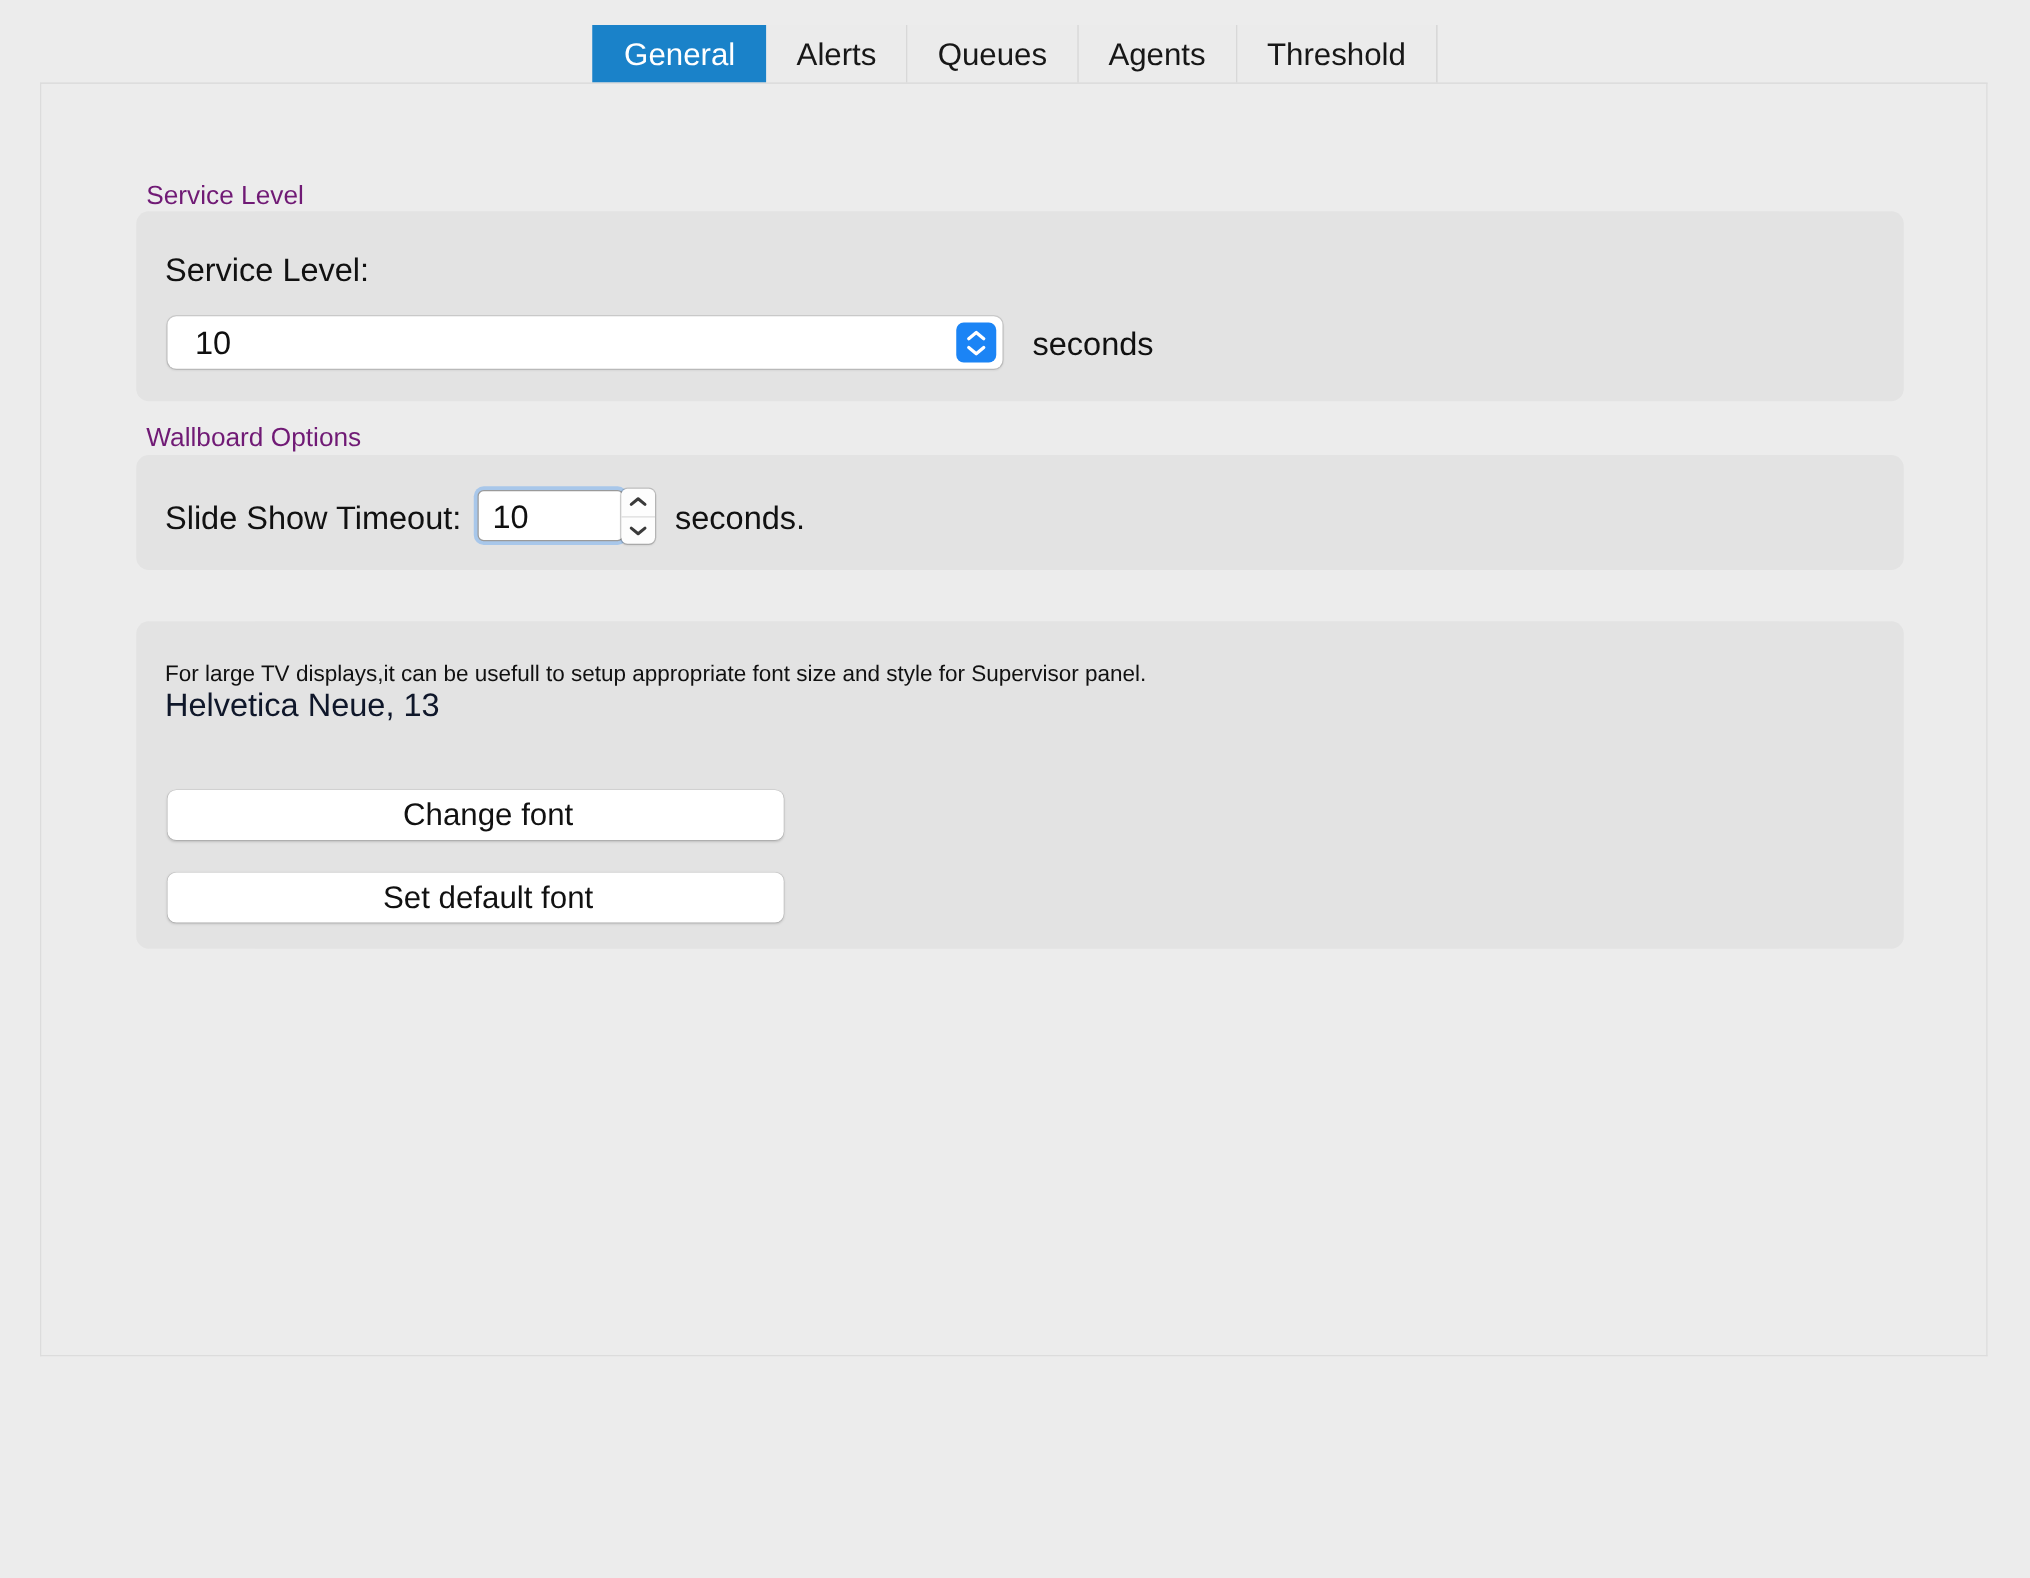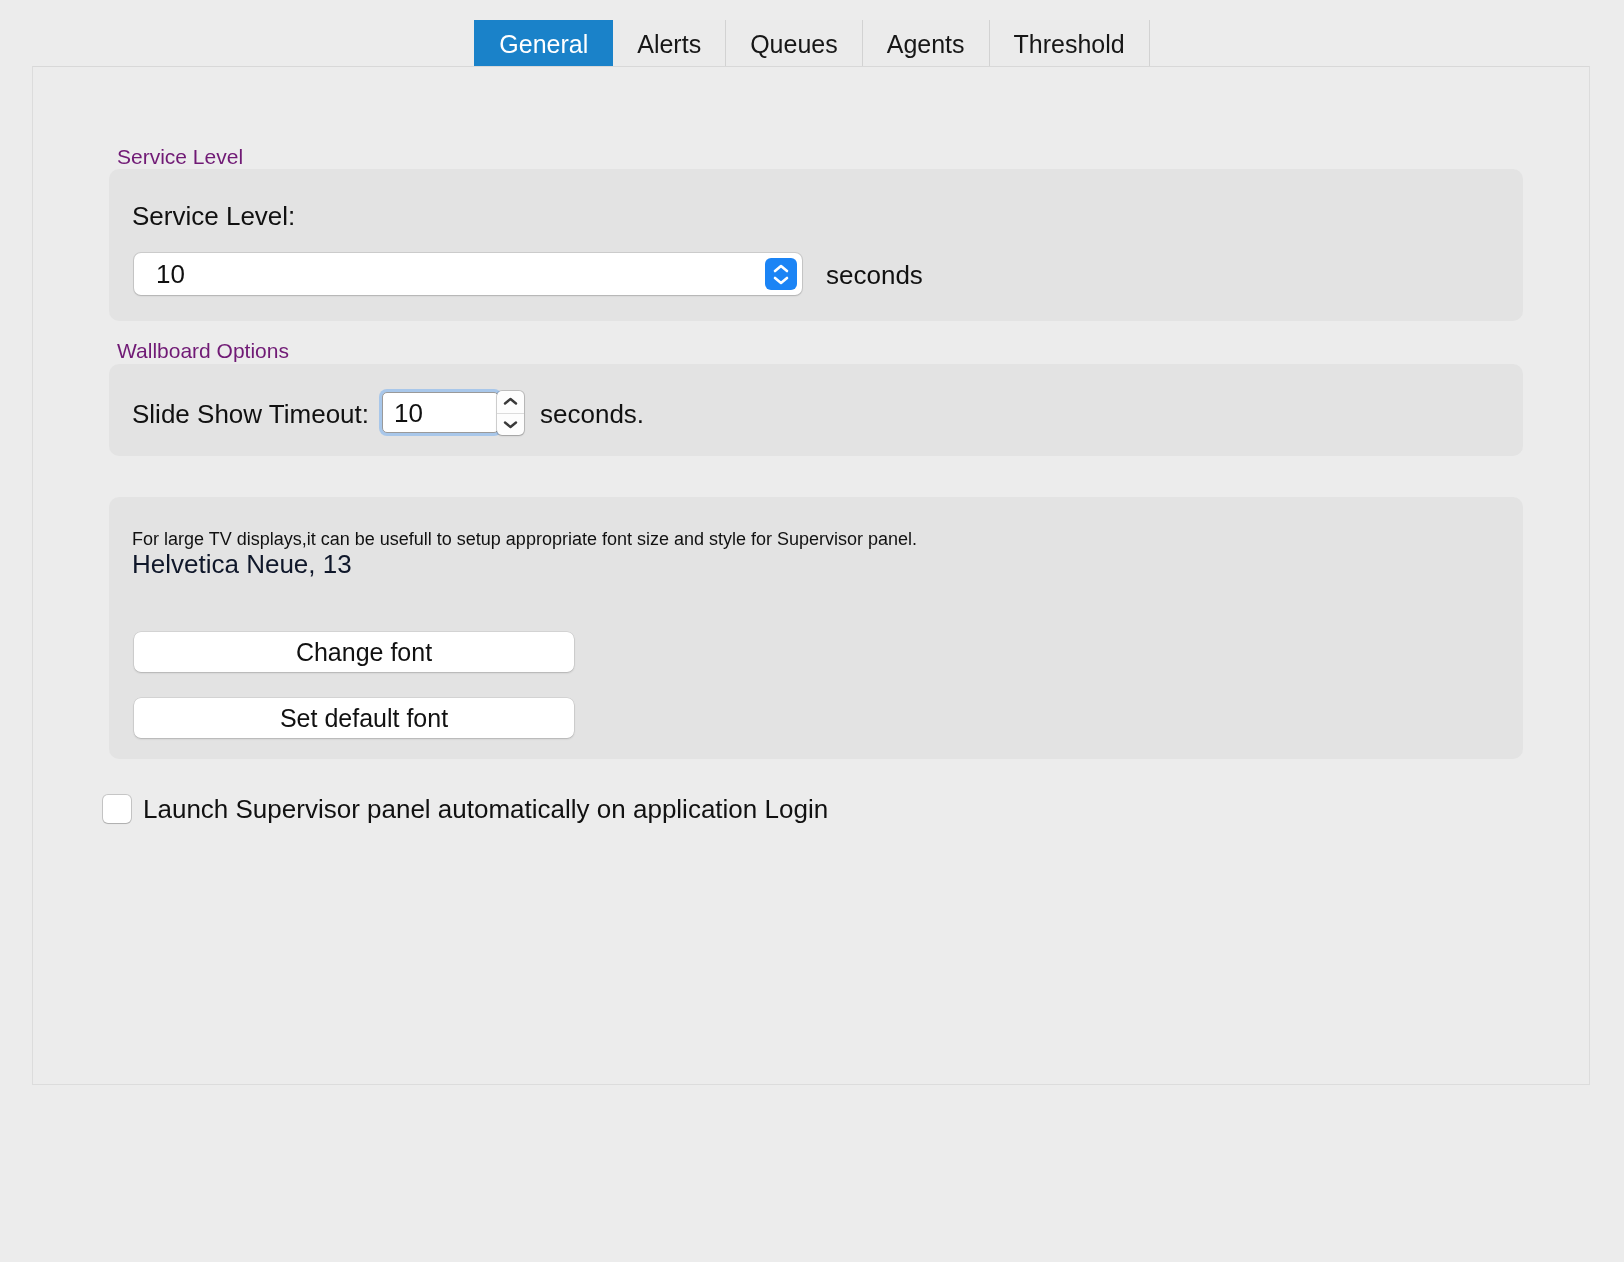--- a/index.html
+++ b/index.html
@@ -208,21 +208,21 @@
     top: 484px;
     font-size: 26px;
     line-height: 1;
     color: #0f172a;
     white-space: nowrap;
   }
 
   .push-button {
     position: absolute;
     left: 101px;
-    width: 440px;
+    width: 493px;
     height: 40px;
     background: #ffffff;
     border: none;
     border-radius: 7px;
     box-shadow: 0 0 0 0.5px rgba(0,0,0,0.12), 0 1px 2px rgba(0,0,0,0.17);
     font-family: "Liberation Sans", sans-serif;
     font-size: 25px;
     color: #111111;
     line-height: 1;
     padding: 0 0 0 20px;
@@ -340,23 +340,19 @@
 
   <div class="group-label" id="lbl-font">Font</div>
   <div class="group-box" id="box-font"></div>
 
   <div class="font-desc">For large TV displays,it can be usefull to setup appropriate font size and style for Supervisor panel.</div>
   <div class="font-current">Helvetica Neue, 13</div>
 
   <button class="push-button" id="btn-change-font">Change font</button>
   <button class="push-button" id="btn-set-default-font">Set default font</button>
 
-  <div class="checkbox-row">
-    <span class="checkbox-box"></span>
-    <span class="checkbox-label">Launch Supervisor panel automatically on application Login</span>
-  </div>
 
 </div>
 
 <div class="footer">
   
   
 </div>
 
 </body></html>

